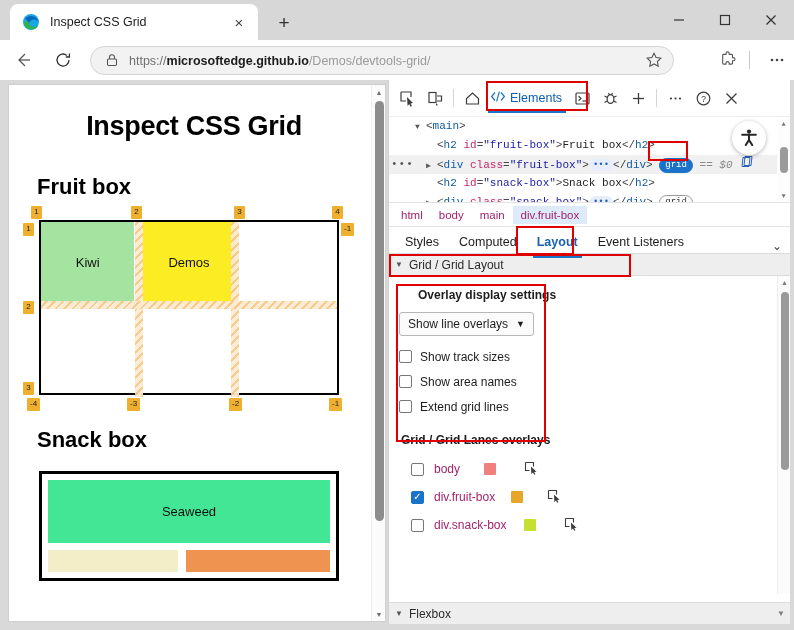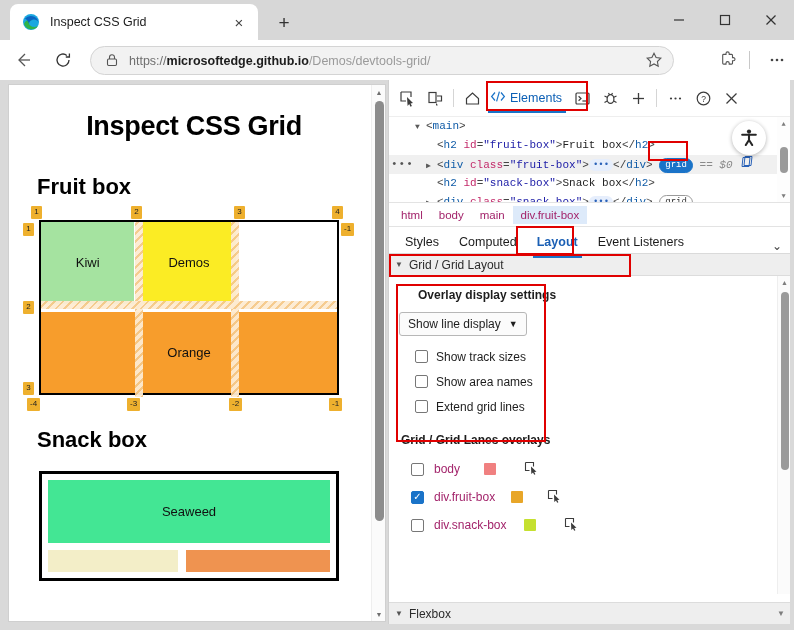--- a/index.html
+++ b/index.html
@@ -321,21 +321,21 @@
     font-size: 12px; font-weight: 700; color: #1d1d1d; margin-bottom: 10px; margin-left: 19px;
   }
   .select {
     display: inline-flex; align-items: center; gap: 8px;
     border: 1px solid #b7b7b7; border-radius: 3px;
     background: #fbfbfb; font-size: 12px; color: #1d1d1d;
     padding: 4px 8px; margin-bottom: 8px;
   }
   .cbrow {
     display: flex; align-items: center; gap: 8px;
-    font-size: 12px; color: #1d1d1d; height: 25px; padding-left: 16px;
+    font-size: 12px; color: #1d1d1d; height: 25px; padding-left: 0;
   }
   .cbox {
     width: 13px; height: 13px; border: 1px solid #777;
     border-radius: 2px; background: #fff; flex: 0 0 auto;
     display: flex; align-items: center; justify-content: center;
   }
   .cbox.checked { background: #1a73c8; border-color: #1a73c8; }
   .cbox.checked::after {
     content: "✓"; color: #fff; font-size: 10px; line-height: 1;
   }
@@ -479,23 +479,20 @@
         <div class="lnum" style="left:190px; top:178px;">-2</div>
         <div class="lnum" style="left:290px; top:178px;">-1</div>
 
         <div class="fruitgrid">
           <div class="cell" style="background:#a5e3a0">
             <span>Kiwi</span>
           </div>
           <div class="cell" style="background:#fbec24">
             <span>Demos</span>
           </div>
-          <div class="cell span3" style="background:#f79d2c">
-            <span>Orange</span>
-          </div>
 
           <div class="hatch" style="left:94px; top:0; width:8px; height:175px;"></div>
           <div class="hatch" style="left:190px; top:0; width:8px; height:175px;"></div>
           <div class="hatch" style="left:0; top:79px; width:296px; height:8px;"></div>
         </div>
       </div>
 
       <div class="page-h2 snack">Snack box</div>
       <div class="snackgrid">
         <div class="snack-cell" style="background:#43e694; height:70px;">
@@ -653,21 +650,21 @@
 
     <div class="section-head">
       <span class="caret">▼</span>
       <span>Grid / Grid Layout</span>
     </div>
 
     <div class="layoutbody">
       <div class="grp-title">Overlay display settings</div>
 
       <div class="select">
-        <span>Show line display</span>
+        <span>Show line overlays</span>
         <span style="font-size:9px;">▼</span>
       </div>
 
       <div class="cbrow">
         <span class="cbox"></span>
         <span>Show track sizes</span>
       </div>
       <div class="cbrow">
         <span class="cbox"></span>
         <span>Show area names</span>

